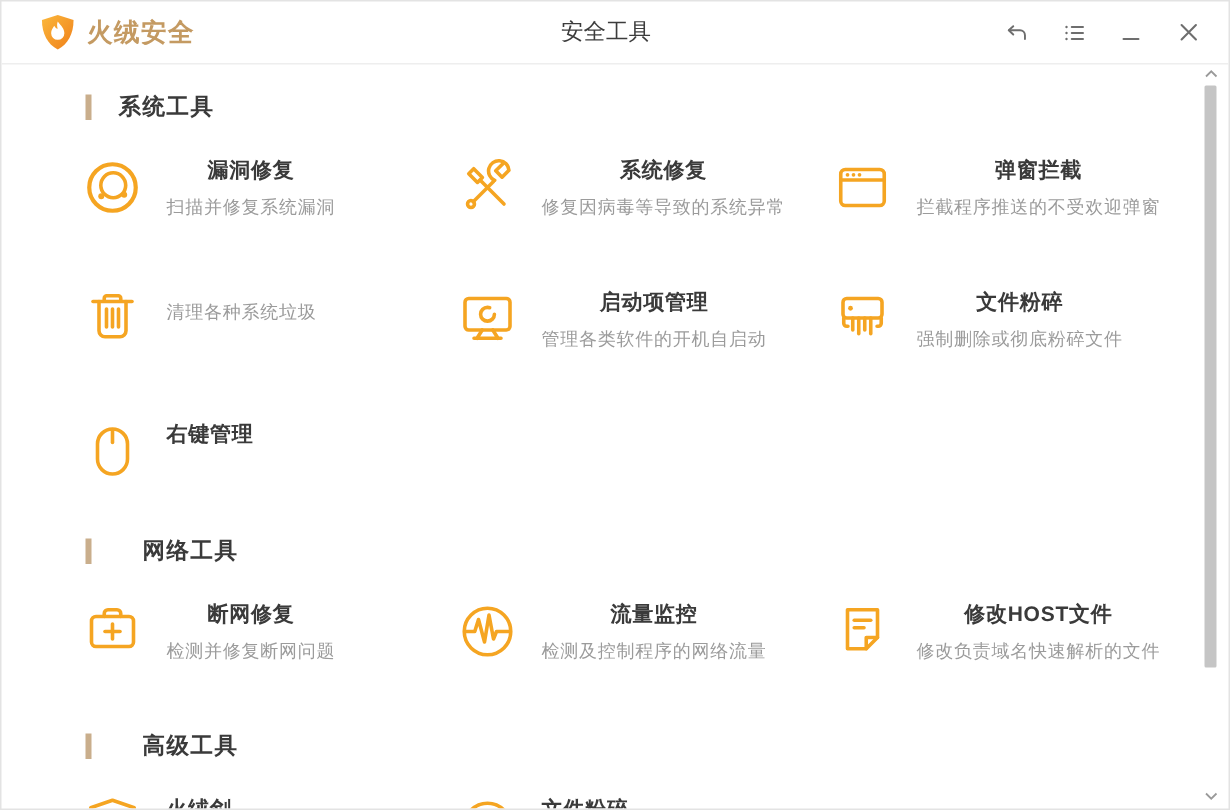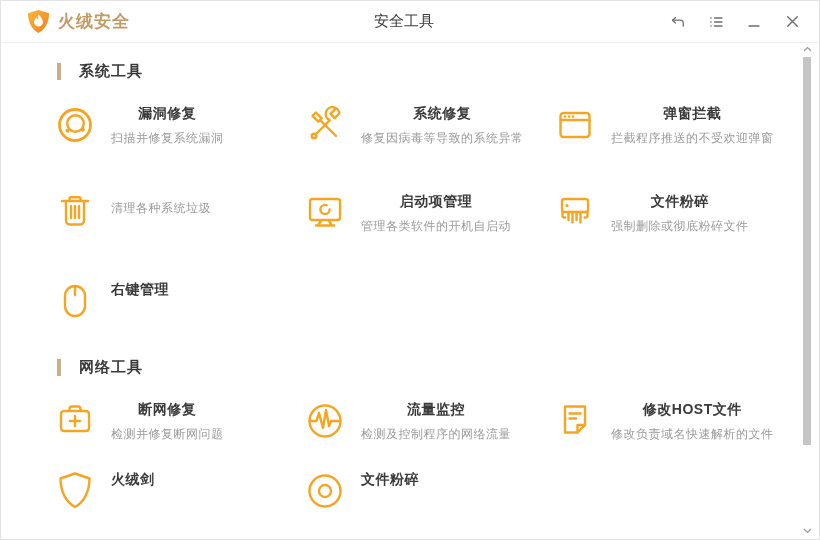--- a/index.html
+++ b/index.html
@@ -48,21 +48,21 @@
     margin-left:56px;
     height:20px;
   }
   .section-header .bar{
     width:4px;height:17px;background:var(--bar);margin-right:18px;
   }
   .section-header .section-title{
     font-size:15px;font-weight:bold;color:var(--heading);letter-spacing:1px;
   }
   .section:first-child .section-header{margin-top:18px;}
-  .section + .section .section-header{margin-top:30px;}
+  .section + .section .section-header{margin-top:30px;gap:16px;}
   .section.section-advanced .section-header{margin-top:40px;}
   .tool-grid{
     display:grid;
     grid-template-columns:250px 250px 256px;
     row-gap:40px;
     padding-left:52px;
     margin-top:22px;
     text-align:center;
   }
   .tool-item{
@@ -289,20 +289,24 @@
             </svg>
           </span>
           <span class="tool-text">
             <div class="tool-title">修改HOST文件</div>
             <div class="tool-subtitle">修改负责域名快速解析的文件</div>
           </span>
         </div>
       </div>
     </div>
     <div class="section section-advanced">
+      <div class="section-header">
+        <span class="bar"></span>
+        <span class="section-title">高级工具</span>
+      </div>
       <div class="tool-grid">
         <div class="tool-item">
           <span class="tool-icon">
             <svg width="44" height="44" viewBox="0 0 44 44" fill="none" stroke="#F5A522" stroke-width="2.4" stroke-linecap="round" stroke-linejoin="round">
               <path d="M22,4.5 L36.5,9.5 C36.5,23 30.5,33.5 22,38 C13.5,33.5 7.5,23 7.5,9.5 Z"></path>
             </svg>
           </span>
           <span class="tool-text">
             <div class="tool-title">火绒剑</div>
           </span>

